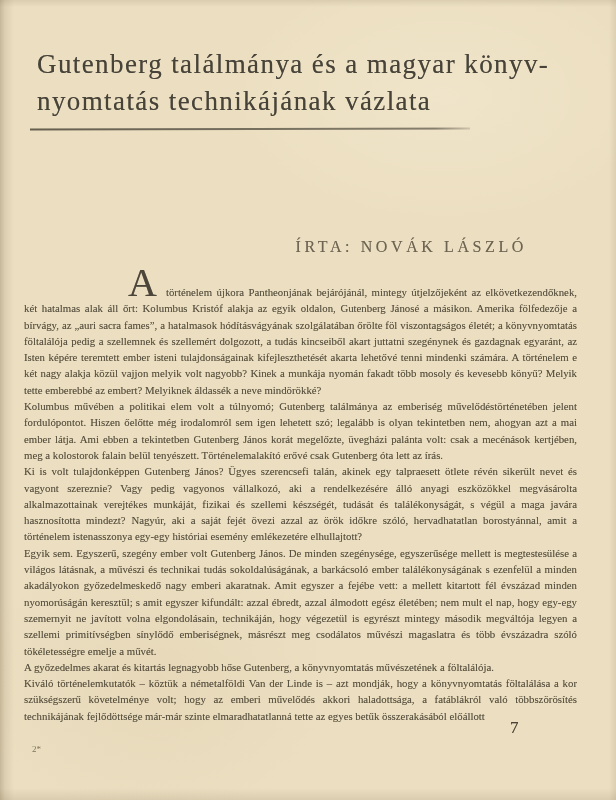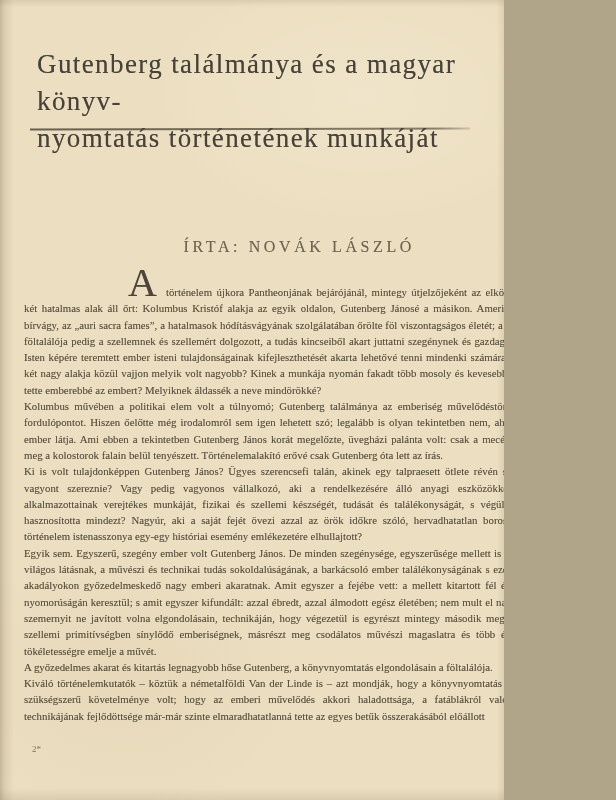--- a/index.html
+++ b/index.html
@@ -2,21 +2,21 @@
 <html lang="hu"><head>
 <meta charset="utf-8">
 <style>
   html, body {
     margin: 0;
     padding: 0;
     background: #b0a489;
   }
   .page {
     position: relative;
-    width: 504px;
+    width: 616px;
     height: 800px;
     overflow: hidden;
     font-family: "Liberation Serif", "DejaVu Serif", serif;
     background:
       radial-gradient(ellipse 300px 180px at 72% 12%, rgba(255,250,235,0.20), rgba(255,250,235,0) 70%),
       radial-gradient(ellipse 260px 200px at 25% 85%, rgba(160,135,90,0.08), rgba(160,135,90,0) 70%),
       linear-gradient(90deg, rgba(110,92,62,0.30) 0px, rgba(110,92,62,0.12) 5px, rgba(110,92,62,0) 14px),
       linear-gradient(180deg, rgba(110,92,62,0.14) 0px, rgba(110,92,62,0) 7px),
       linear-gradient(270deg, rgba(110,92,62,0.12) 0px, rgba(110,92,62,0) 7px),
       linear-gradient(0deg, rgba(110,92,62,0.14) 0px, rgba(110,92,62,0) 12px),
@@ -91,32 +91,32 @@
     font-size: 17px;
     color: #4b4436;
     text-shadow: 0 0 0.5px rgba(75,68,54,0.5);
   }
 </style>
 </head>
 <body>
 
 <div class="page">
 
-  <h1 class="title"><span>Gutenberg találmánya és a magyar könyv-</span><br><span>nyomtatás történetének munkáját</span></h1>
+  <h1 class="title"><span>Gutenberg találmánya és a magyar könyv-</span><br><span>nyomtatás technikájának vázlata</span></h1>
 
   <div class="title-rule"></div>
 
   <div class="byline">ÍRTA: NOVÁK LÁSZLÓ</div>
 
   <div class="body-text">
     <p class="p-first"><span class="initial">A</span><span>történelem újkora Pantheonjának bejárójánál, mintegy útjelzőjeként az elkövetkezendőknek, két hatalmas alak áll őrt: Kolumbus Kristóf alakja az egyik oldalon, Gutenberg Jánosé a másikon. Amerika fölfedezője a bírvágy, az „auri sacra fames”, a hatalmasok hódításvágyának szolgálatában őrölte föl viszontagságos életét; a könyvnyomtatás föltalálója pedig a szellemnek és szellemért dolgozott, a tudás kincseiből akart juttatni szegénynek és gazdagnak egyaránt, az Isten képére teremtett ember isteni tulajdonságainak kifejleszthetését akarta lehetővé tenni mindenki számára. A történelem e két nagy alakja közül vajjon melyik volt nagyobb? Kinek a munkája nyomán fakadt több mosoly és kevesebb könyű? Melyik tette emberebbé az embert? Melyiknek áldassék a neve mindörökké?</span></p>
     <p>Kolumbus művében a politikai elem volt a túlnyomó; Gutenberg találmánya az emberiség művelődéstörténetében jelent fordulópontot. Hiszen őelőtte még irodalomról sem igen lehetett szó; legalább is olyan tekintetben nem, ahogyan azt a mai ember látja. Ami ebben a tekintetben Gutenberg János korát megelőzte, üvegházi palánta volt: csak a mecénások kertjében, meg a kolostorok falain belül tenyészett. Történelemalakító erővé csak Gutenberg óta lett az írás.</p>
     <p>Ki is volt tulajdonképpen Gutenberg János? Ügyes szerencsefi talán, akinek egy talpraesett ötlete révén sikerült nevet és vagyont szereznie? Vagy pedig vagyonos vállalkozó, aki a rendelkezésére álló anyagi eszközökkel megvásárolta alkalmazottainak verejtékes munkáját, fizikai és szellemi készségét, tudását és találékonyságát, s végül a maga javára hasznosította mindezt? Nagyúr, aki a saját fejét övezi azzal az örök időkre szóló, hervadhatatlan borostyánnal, amit a történelem istenasszonya egy-egy históriai esemény emlékezetére elhullajtott?</p>
     <p>Egyik sem. Egyszerű, szegény ember volt Gutenberg János. De minden szegénysége, egyszerűsége mellett is megtestesülése a világos látásnak, a művészi és technikai tudás sokoldalúságának, a barkácsoló ember találékonyságának s ezenfelül a minden akadályokon győzedelmeskedő nagy emberi akaratnak. Amit egyszer a fejébe vett: a mellett kitartott fél évszázad minden nyomorúságán keresztül; s amit egyszer kifundált: azzal ébredt, azzal álmodott egész életében; nem mult el nap, hogy egy-egy szemernyit ne javított volna elgondolásain, technikáján, hogy végezetül is egyrészt mintegy második megváltója legyen a szellemi primitívségben sínylődő emberiségnek, másrészt meg csodálatos művészi magaslatra és több évszázadra szóló tökéletességre emelje a művét.</p>
-    <p>A győzedelmes akarat és kitartás legnagyobb hőse Gutenberg, a könyvnyomtatás elgondolásain a föltalálója.</p>
+    <p>A győzedelmes akarat és kitartás legnagyobb hőse Gutenberg, a könyvnyomtatás művészetének a föltalálója.</p>
     <p>Kiváló történelemkutatók – köztük a németalföldi Van der Linde is – azt mondják, hogy a könyvnyomtatás föltalálása a kor szükségszerű követelménye volt; hogy az emberi művelődés akkori haladottsága, a fatáblákról való többszörösítés technikájának fejlődöttsége már-már szinte elmaradhatatlanná tette az egyes betűk összerakásából előállott</p>
   </div>
 
   <div class="signature-mark">2*</div>
 
   <div class="page-number">7</div>
 
 </div>
 
 </body></html>

